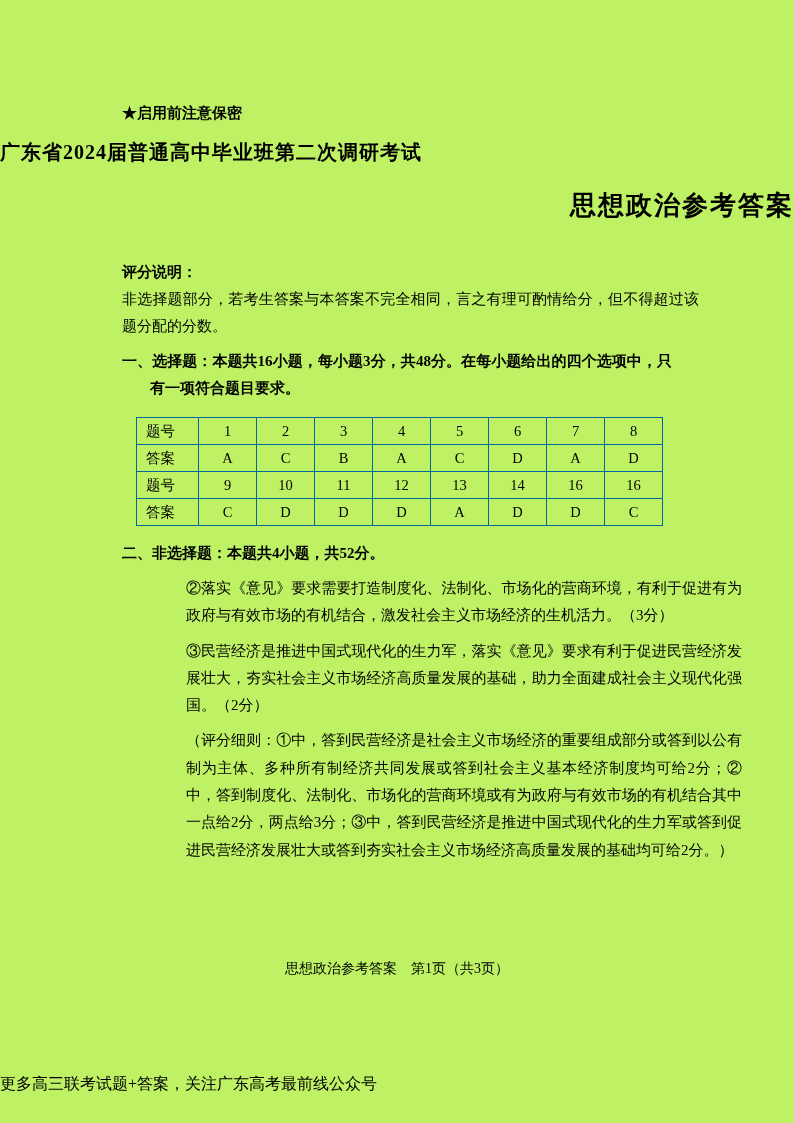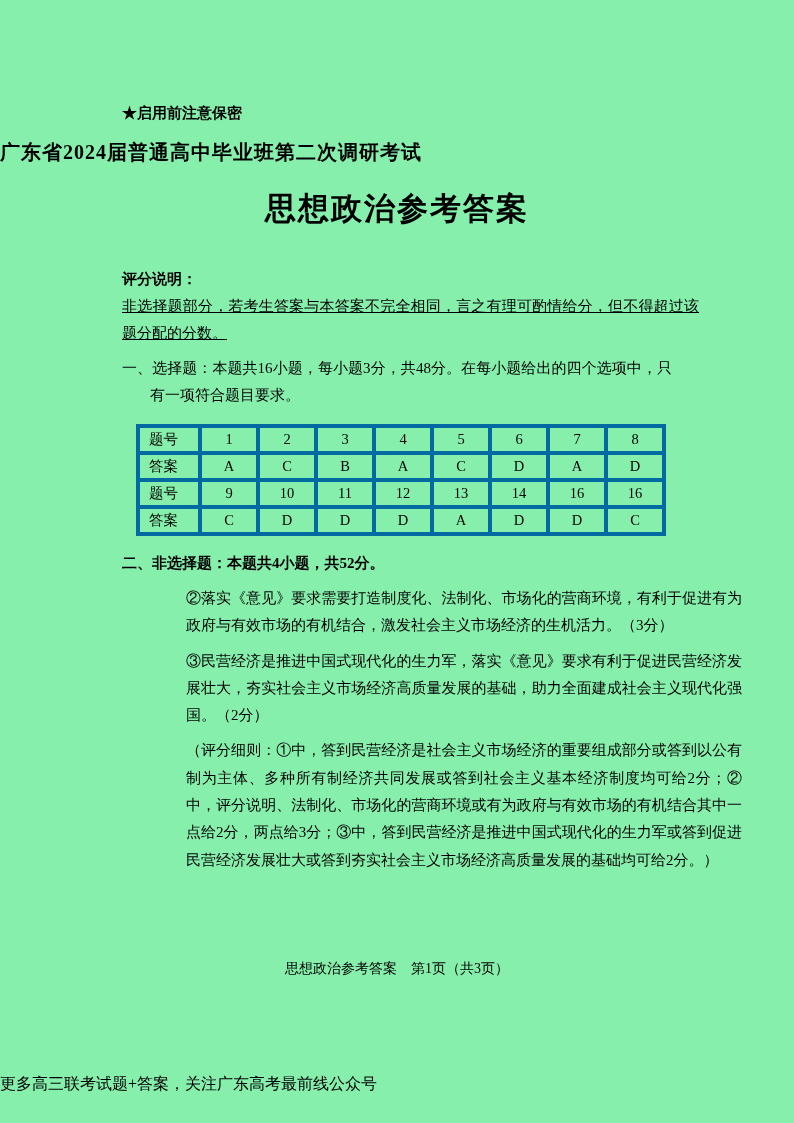--- a/index.html
+++ b/index.html
@@ -2,69 +2,68 @@
 <html><head>
 <meta charset="utf-8">
 <style>
   * { box-sizing: border-box; }
   html, body { margin: 0; padding: 0; background: #ffffff; }
   .page {
     position: relative;
     width: 794px;
     height: 1123px;
     margin: 0 auto;
-    background: #86efac;
+    background: #bef264;
     color: #000000;
     font-family: "Liberation Serif", "DejaVu Serif", serif;
     font-size: 15px;
     overflow: hidden;
   }
   .security-note {
     margin: 104px 0 0 122px;
     font-weight: 700;
     font-size: 15px;
   }
   .title {
     margin: 16px 0 0 0;
     text-align: left;
     font-size: 20px;
     font-weight: 700;
     letter-spacing: 1px;
   }
   .subtitle {
     margin: 22px 0 0 0;
-    text-align: center;
-    font-size: 31px;
+    text-align: right;
+    font-size: 26px;
     font-weight: 700;
     letter-spacing: 2px;
   }
   .scoring-heading {
     margin: 40px 122px 0 122px;
     font-weight: 700;
     font-size: 15px;
   }
   .scoring-body {
     margin: 4px 95px 0 122px;
     line-height: 1.8;
     text-align: justify;
-    text-decoration: underline;
   }
   .sec-heading1 {
     margin: 8px 122px 15px 150px;
     text-indent: -28px;
-    font-weight: 400;
+    font-weight: 700;
     line-height: 1.8;
     text-align: justify;
   }
   .answers-table {
     border-collapse: collapse;
     margin: 10px 0 0 136px;
   }
   .answers-table td {
-    border: 4px solid #0369a1;
+    border: 1px solid #0369a1;
     height: 27px;
     width: 58px;
     text-align: center;
     font-size: 14.5px;
     padding: 0 4px;
   }
   .answers-table td.row-label {
     width: 62px;
     text-align: left;
     padding-left: 9px;
@@ -170,19 +169,19 @@
         <td>D</td>
         <td>C</td>
       </tr>
     </tbody>
   </table>
 
   <p class="sec-heading2">二、非选择题：本题共4小题，共52分。</p>
 
   <p class="q17-ind">②落实《意见》要求需要打造制度化、法制化、市场化的营商环境，有利于促进有为政府与有效市场的有机结合，激发社会主义市场经济的生机活力。（3分）</p>
   <p class="q17-ind">③民营经济是推进中国式现代化的生力军，落实《意见》要求有利于促进民营经济发展壮大，夯实社会主义市场经济高质量发展的基础，助力全面建成社会主义现代化强国。（2分）</p>
-  <p class="q17-ind">（评分细则：①中，答到民营经济是社会主义市场经济的重要组成部分或答到以公有制为主体、多种所有制经济共同发展或答到社会主义基本经济制度均可给2分；②中，评分说明、法制化、市场化的营商环境或有为政府与有效市场的有机结合其中一点给2分，两点给3分；③中，答到民营经济是推进中国式现代化的生力军或答到促进民营经济发展壮大或答到夯实社会主义市场经济高质量发展的基础均可给2分。）</p>
+  <p class="q17-ind">（评分细则：①中，答到民营经济是社会主义市场经济的重要组成部分或答到以公有制为主体、多种所有制经济共同发展或答到社会主义基本经济制度均可给2分；②中，答到制度化、法制化、市场化的营商环境或有为政府与有效市场的有机结合其中一点给2分，两点给3分；③中，答到民营经济是推进中国式现代化的生力军或答到促进民营经济发展壮大或答到夯实社会主义市场经济高质量发展的基础均可给2分。）</p>
 
   <div class="footer">思想政治参考答案　第1页（共3页）</div>
 
   <div class="promo">更多高三联考试题+答案，关注广东高考最前线公众号</div>
 
 </div>
 
 </body></html>

